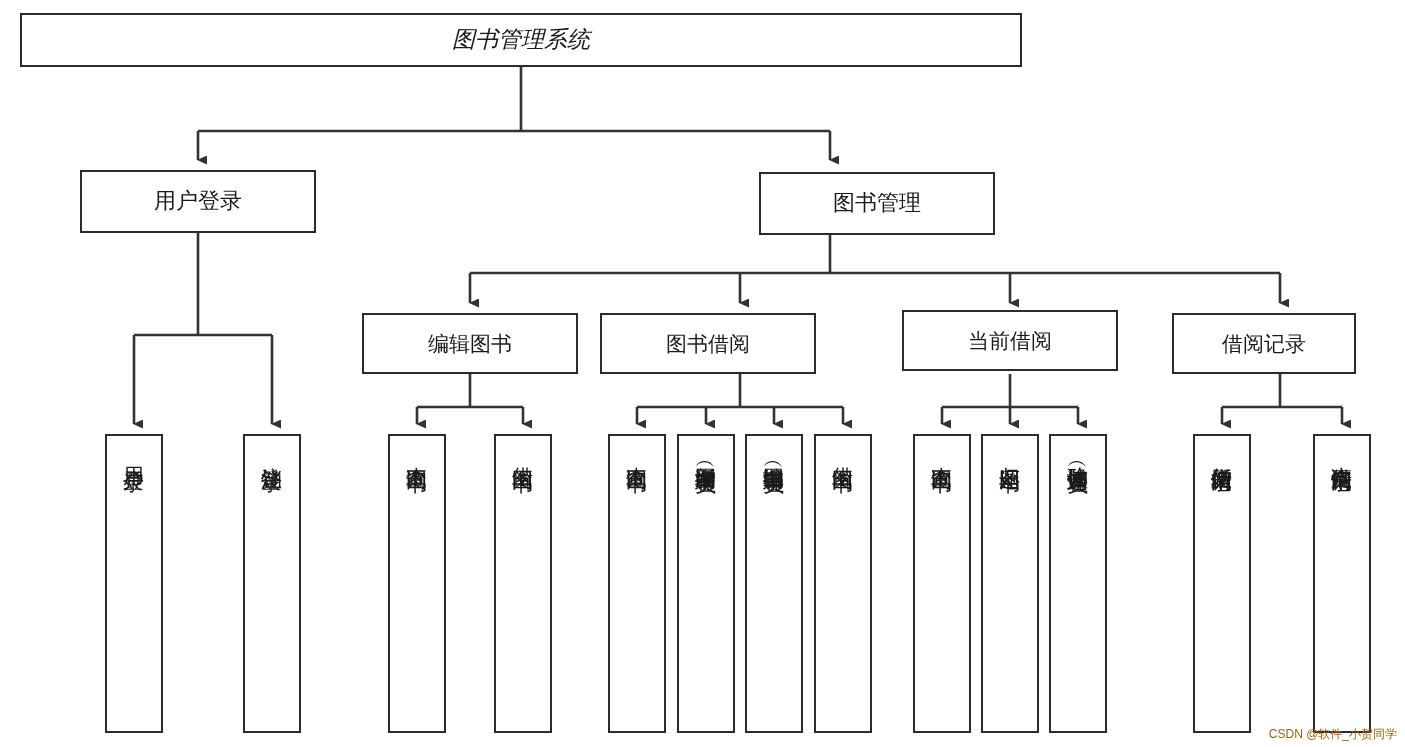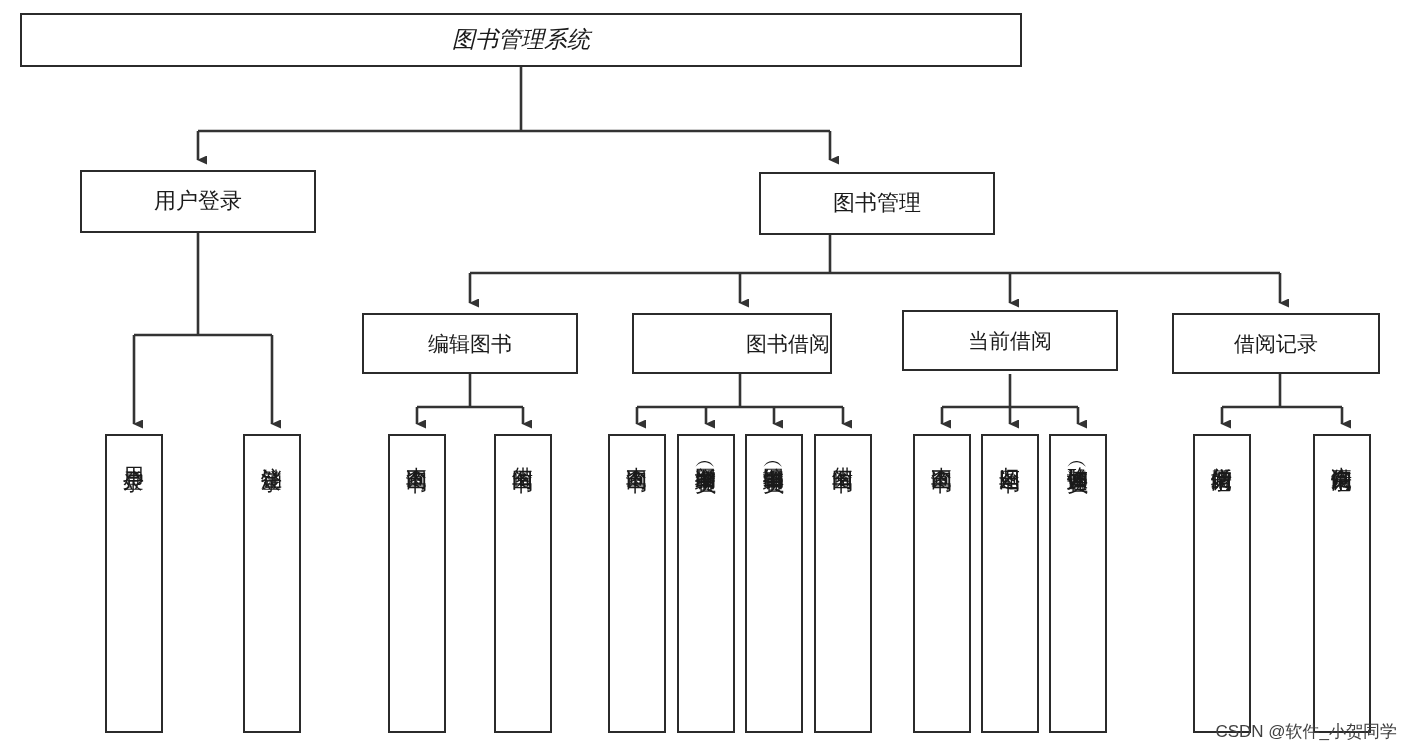--- a/index.html
+++ b/index.html
@@ -53,22 +53,22 @@
     text-orientation: upright;
     letter-spacing: 2px;
     line-height: 1.0;
     white-space: pre;
   }
   .node.leaf.tall .label { letter-spacing: 1px; }
   .watermark {
     position: absolute;
     right: 8px;
     bottom: 4px;
-    font-size: 17px;
-    color: #404040;
+    font-size: 12px;
+    color: #a16207;
     white-space: nowrap;
     user-select: none;
   }
 </style>
 </head>
 <body>
 
 <div id="canvas">
 
   <svg class="connectors" viewBox="0 0 1405 747">
@@ -128,27 +128,27 @@
   <div class="node lvl2" style="left:80px; top:170px; width:236px; height:63px;">
     <span class="label">用户登录</span>
   </div>
   <div class="node lvl2" style="left:711px; top:172px; width:236px; height:63px;margin-left:48px;">
     <span class="label">图书管理</span>
   </div>
 
   <div class="node lvl3" style="left:362px; top:313px; width:216px; height:61px;">
     <span class="label">编辑图书</span>
   </div>
-  <div class="node lvl3" style="left:632px; top:313px; width:200px; height:61px;justify-content:flex-end;">
+  <div class="node lvl3" style="left:600px; top:313px; width:216px; height:61px;">
     <span class="label">图书借阅</span>
   </div>
   <div class="node lvl3" style="left:902px; top:310px; width:216px; height:61px;">
     <span class="label">当前借阅</span>
   </div>
-  <div class="node lvl3" style="left:1172px; top:313px; width:208px; height:61px;">
+  <div class="node lvl3" style="left:1172px; top:313px; width:184px; height:61px;">
     <span class="label">借阅记录</span>
   </div>
 
   <div class="node leaf" style="left:105px; top:434px; width:58px; height:299px;">
     <span class="label">用户登录</span>
   </div>
   <div class="node leaf" style="left:243px; top:434px; width:58px; height:299px;">
     <span class="label">注销登录</span>
   </div>
 

